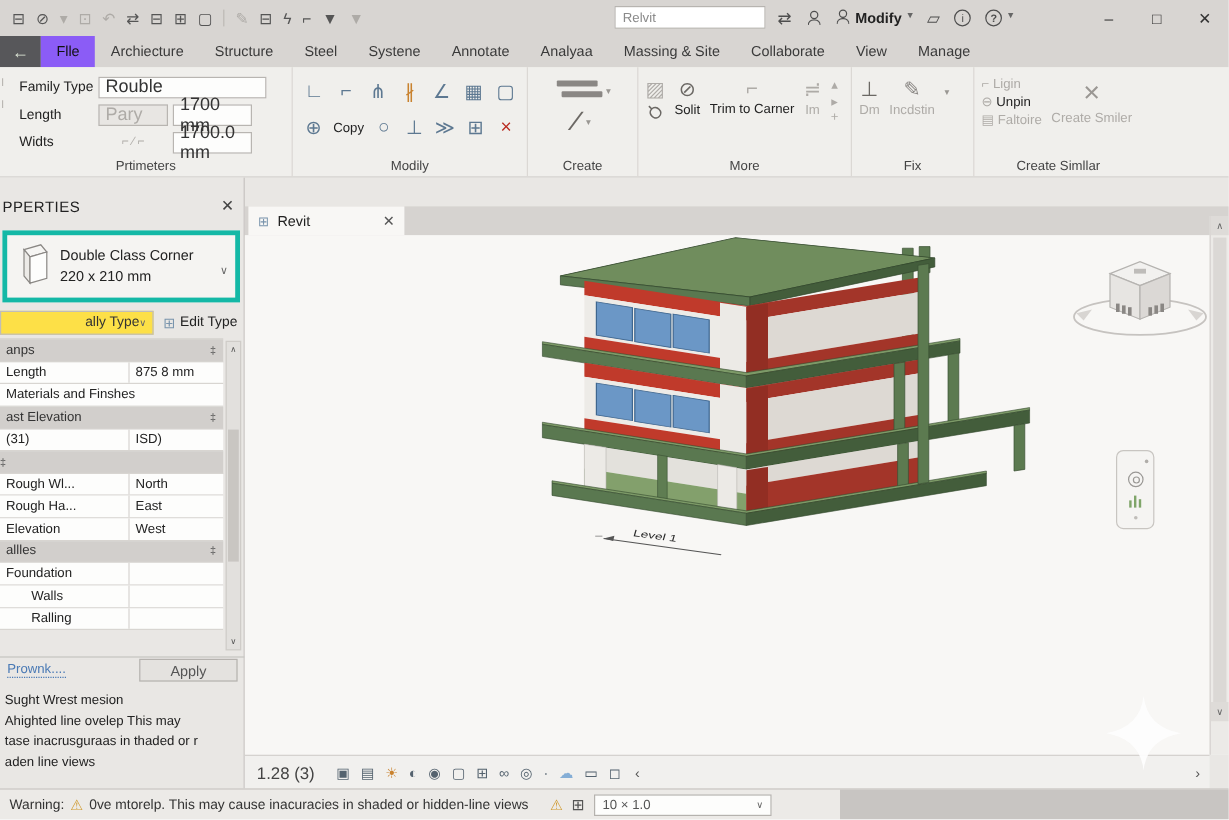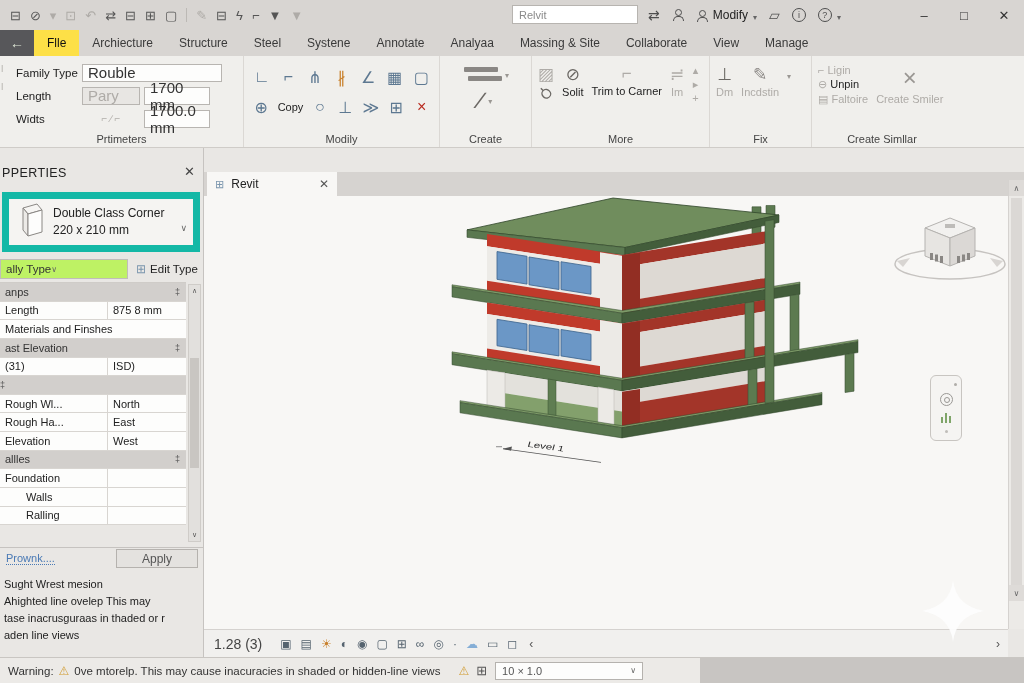--- a/index.html
+++ b/index.html
@@ -14,33 +14,33 @@
   .qat-ic.dim{color:#aeaba7;}
   .qat-sep{width:1px;height:14px;background:#bcb9b5;}
   .tb-search{position:absolute;left:512px;top:5px;width:126px;height:19px;background:#ffffff;
              border:1px solid #b7b4b0;color:#8a8a8a;font-size:11px;padding:0 6px;
              font-family:"Liberation Sans",sans-serif;}
   .tb-right{position:absolute;left:648px;top:0;height:30px;display:flex;align-items:center;gap:12px;}
   .tb-ic{font-size:14px;color:#4e4e4e;line-height:1;}
   .person-icon{position:relative;width:12px;height:12px;display:inline-block;}
   .person-icon::before{content:"";position:absolute;top:0;left:3.5px;width:5px;height:5px;border-radius:50%;border:1.4px solid #4e4e4e;}
   .person-icon::after{content:"";position:absolute;bottom:0;left:1.5px;width:9px;height:4.5px;border-radius:5px 5px 0 0;border:1.4px solid #4e4e4e;border-bottom:none;}
-  .modify-group{display:flex;align-items:flex-end;gap:5px;font-size:12px;color:#222;}
+  .modify-group{display:flex;align-items:flex-start;gap:5px;font-size:12px;color:#222;font-weight:bold;}
   .circle-ic{width:14px;height:14px;border-radius:50%;border:1.4px solid #4e4e4e;display:inline-flex;
              align-items:center;justify-content:center;font-size:9px;color:#4e4e4e;}
   .chev{font-size:8px;color:#666;}
   .win-controls{position:absolute;right:0;top:0;height:30px;display:flex;align-items:center;}
   .win-btn{width:40px;height:30px;display:flex;align-items:center;justify-content:center;
            font-size:13px;color:#333;}
   
   .tabrow{position:absolute;left:0;top:30px;width:1024px;height:26px;background:#d8d5d2;display:flex;}
   .back-btn{width:34px;height:26px;background:#57575a;color:#dde6d6;display:flex;align-items:center;
             justify-content:center;font-size:14px;}
   .rtab{padding:0 13px;height:26px;display:flex;align-items:center;font-size:12px;color:#3a3a3a;}
-  .rtab.active{background:#fde047;color:#111;}
+  .rtab.active{background:#8b5cf6;color:#111;}
   
   .ribbon{position:absolute;left:0;top:56px;width:1024px;height:92px;background:#f0efec;
           border-bottom:1px solid #cfccc8;display:flex;}
   .rpanel{position:relative;height:100%;border-right:1px solid #dbd8d4;padding:6px 6px 16px 6px;}
   .rpanel-label{position:absolute;bottom:2px;left:0;right:0;text-align:center;font-size:11px;color:#444;}
   .prow{display:flex;align-items:center;height:21px;margin-bottom:2px;gap:4px;}
   .plabel{width:72px;font-size:11.5px;color:#222;padding-left:10px;}
   .pbox{height:18px;border:1px solid #b8b5b1;background:#fdfdfc;font-size:15px;color:#333;
         display:flex;align-items:center;padding:0 5px;}
   .pbox.dim{background:#e8e6e3;color:#888;}
@@ -62,27 +62,27 @@
   .more-col.dim,.more-col.dim .big{color:#aeaba7;}
   .two-line{text-align:center;line-height:1.25;}
   
   .main{position:absolute;left:0;top:148px;width:1024px;height:509px;background:#e9e7e4;}
   
   .props{position:absolute;left:0;top:0;width:204px;height:509px;background:#e9e7e4;
          border-right:1px solid #c6c3c0;}
   .props-title{position:absolute;left:2px;top:18px;font-size:12.5px;color:#222;letter-spacing:.4px;}
   .props-close{position:absolute;right:8px;top:16px;font-size:13px;color:#444;}
   .type-sel{position:absolute;left:2px;top:44px;width:198px;height:60px;background:#f5f4f2;
-            border:7px solid #14b8a6;display:flex;align-items:center;}
+            border:4px solid #14b8a6;display:flex;align-items:center;}
   .type-cube{width:34px;height:44px;margin:0 4px 0 6px;flex:none;}
   .type-text{font-size:12px;color:#222;line-height:1.45;}
   .type-chev{position:absolute;right:6px;top:24px;font-size:9px;color:#666;}
   .fam-row{position:absolute;left:0;top:110px;width:204px;height:22px;display:flex;align-items:center;}
-  .fam-dd{width:128px;height:20px;background:#bef264;border:1px solid #c0bdb9;font-size:11.5px;
-          color:#333;display:flex;align-items:center;padding:0 5px;justify-content:flex-start;}
+  .fam-dd{width:128px;height:20px;background:#fde047;border:1px solid #c0bdb9;font-size:11.5px;
+          color:#333;display:flex;align-items:center;padding:0 5px;justify-content:flex-end;}
   .edit-type{flex:1;height:20px;display:flex;align-items:center;gap:4px;font-size:11.5px;color:#222;
              padding-left:8px;}
   .pgrid{position:absolute;left:0;top:134px;width:186px;height:261px;border-top:1px solid #cfccc8;}
   .pg-row{display:flex;height:18.64px;border-bottom:1px solid #d8d5d1;background:#fdfdfc;}
   .pg-label,.pg-value{font-size:11px;color:#222;display:flex;align-items:center;padding:0 5px;overflow:hidden;white-space:nowrap;}
   .pg-label{width:108px;border-right:1px solid #d8d5d1;}
   .pg-label.ind{padding-left:26px;}
   .pg-value{flex:1;}
   .pg-row.sec{background:#d2cfcc;}
   .pg-row.sec .pg-label{width:auto;flex:1;border-right:none;color:#333;}

